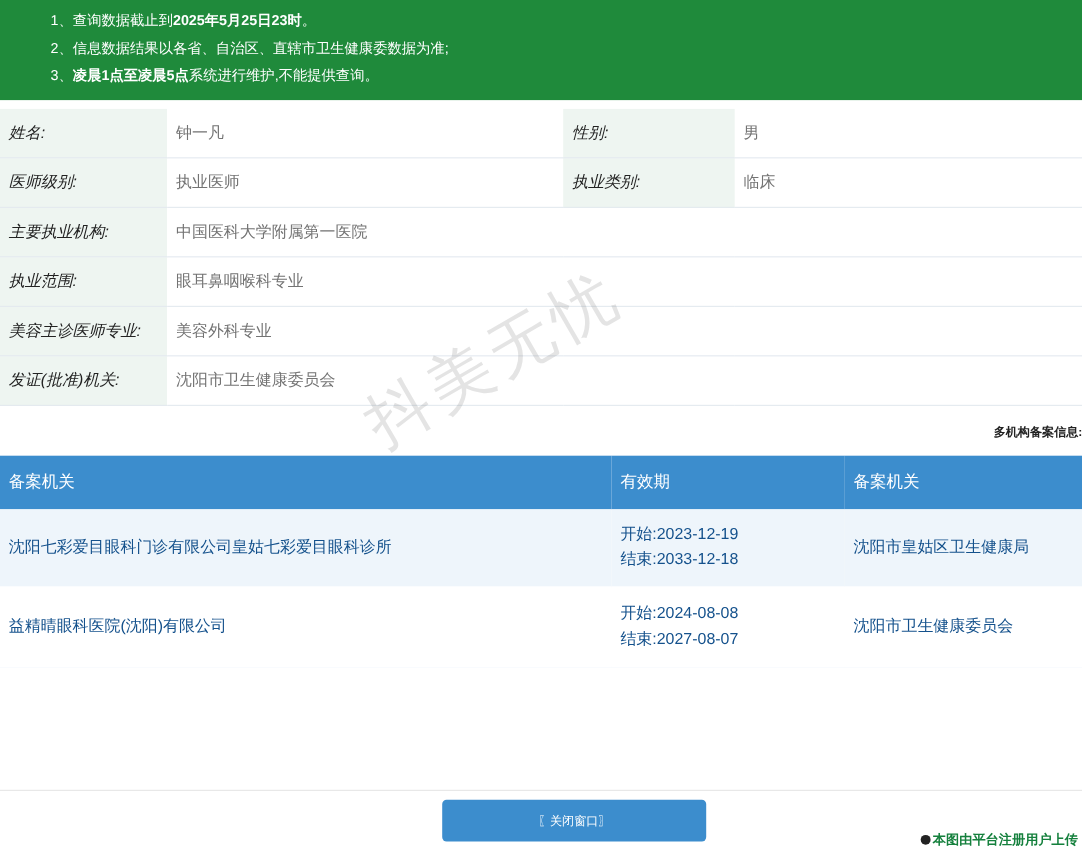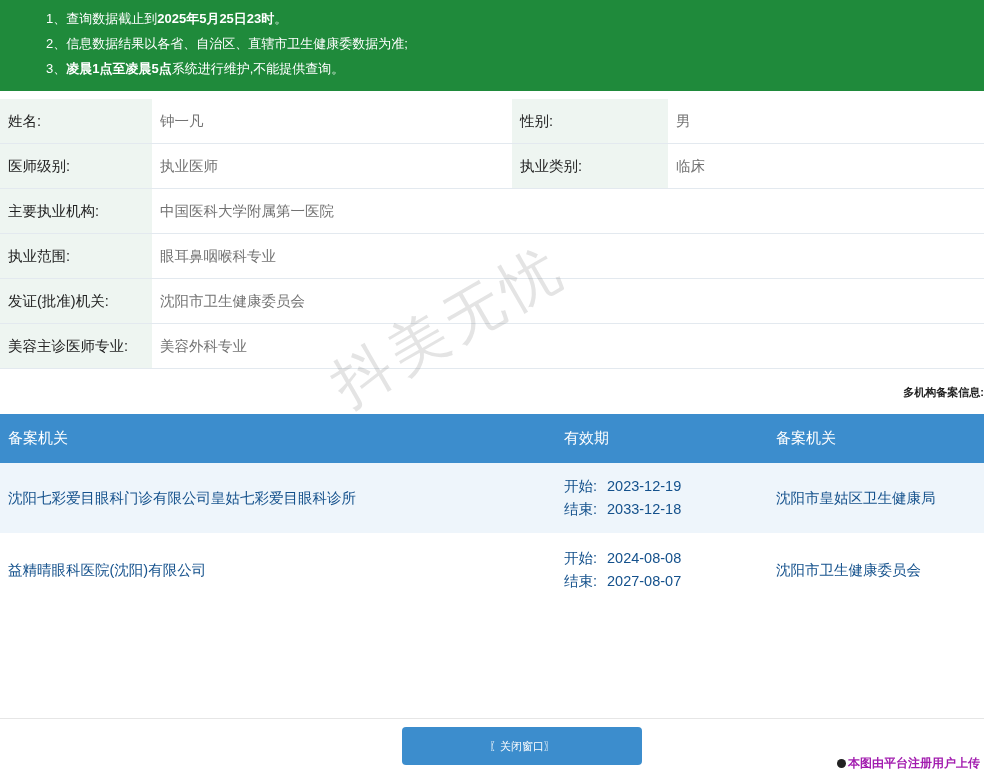--- a/index.html
+++ b/index.html
@@ -45,20 +45,21 @@
   .info-table tr { border-bottom: 1px solid #e3e9ef; }
   .info-table td {
     padding: 12px 10px 12px 8px;
     vertical-align: top;
     line-height: 20px;
   }
   td.lbl {
     background: #eef5f1;
     width: 152px;
     color: #222;
+    font-style: italic;
   }
   td.lbl.second { width: 156px; }
   td.val { background: #ffffff; color: #737373; font-family: Liberation Serif, serif; }
   td.val.first { width: 360px; }
 
   
   .watermark {
     position: absolute;
     left: 355px;
     top: 270px;
@@ -104,21 +105,21 @@
   .rec-table tbody td {
     background: #eef5fb;
     color: #14518c;
     padding: 12px 10px 12px 8px;
     vertical-align: middle;
     line-height: 23px;
     border-bottom: 2px solid #ffffff;
   }
   .rec-table tbody tr.alt td { background: #ffffff; }
   .date-line { white-space: nowrap; }
-  .date-line .k { margin-right: 10px; }
+  .date-line .k { }
 
   
   .rec-wrap {
     position: relative;
     height: 193px;
     overflow: hidden;
   }
 
   
   .footer {
@@ -142,21 +143,21 @@
     border-radius: 4px;
     font-size: 11px;
     font-family: "Liberation Sans", sans-serif;
     cursor: pointer;
   }
   .footer-note {
     position: absolute;
     right: 4px;
     bottom: 4px;
     font-size: 12px;
-    color: #a21caf;
+    color: #15803d;
     font-weight: bold;
     white-space: nowrap;
   }
   .footer-note .dot {
     display: inline-block;
     width: 9px; height: 9px;
     border-radius: 50%;
     background: #222;
     margin-right: 2px;
     vertical-align: -1px;
@@ -195,26 +196,26 @@
       </tr>
       <tr>
         <td class="lbl">主要执业机构:</td>
         <td class="val" colspan="3">中国医科大学附属第一医院</td>
       </tr>
       <tr>
         <td class="lbl">执业范围:</td>
         <td class="val" colspan="3">眼耳鼻咽喉科专业</td>
       </tr>
       <tr>
+        <td class="lbl">美容主诊医师专业:</td>
+        <td class="val" colspan="3">美容外科专业</td>
+      </tr>
+      <tr>
         <td class="lbl">发证(批准)机关:</td>
         <td class="val" colspan="3">沈阳市卫生健康委员会</td>
-      </tr>
-      <tr>
-        <td class="lbl">美容主诊医师专业:</td>
-        <td class="val" colspan="3">美容外科专业</td>
       </tr>
     </tbody>
   </table>
 
   <div class="watermark">抖美无忧</div>
 
   <div class="sub-title">多机构备案信息:</div>
 
   <div class="rec-wrap">
     <table class="rec-table">

